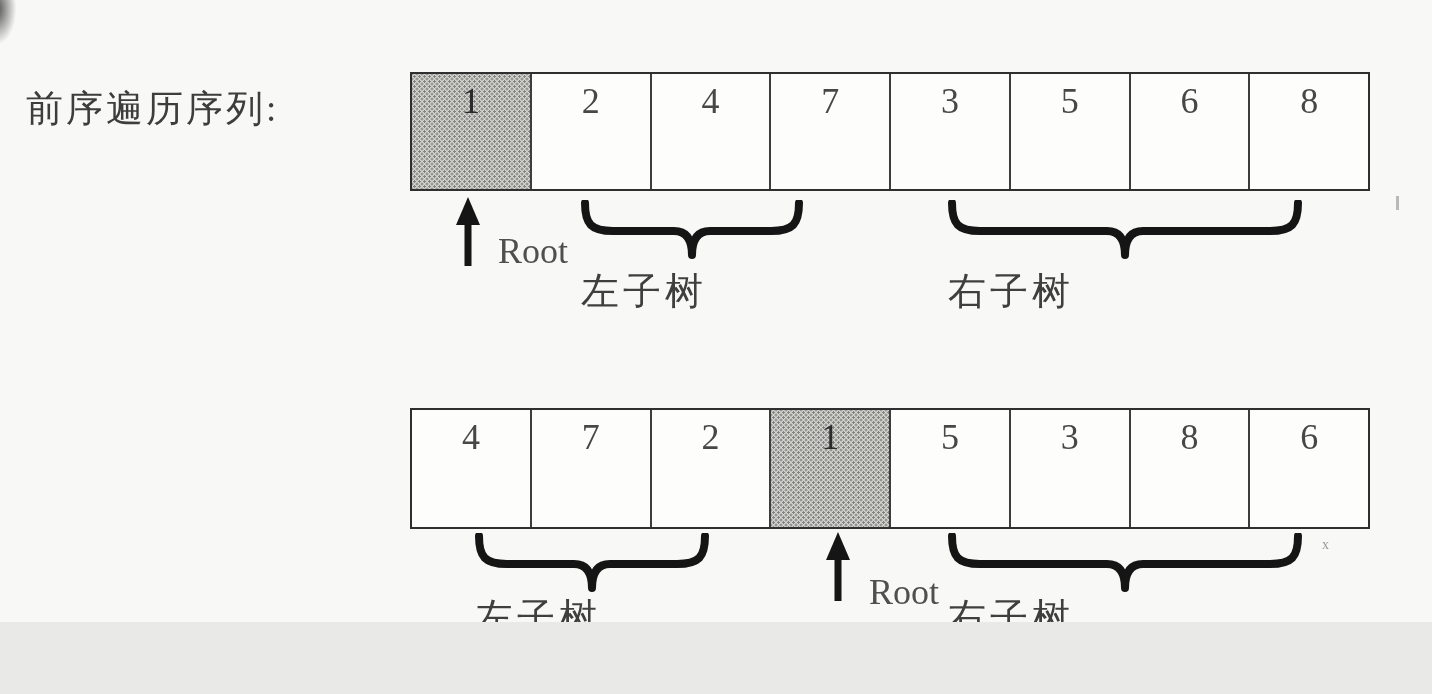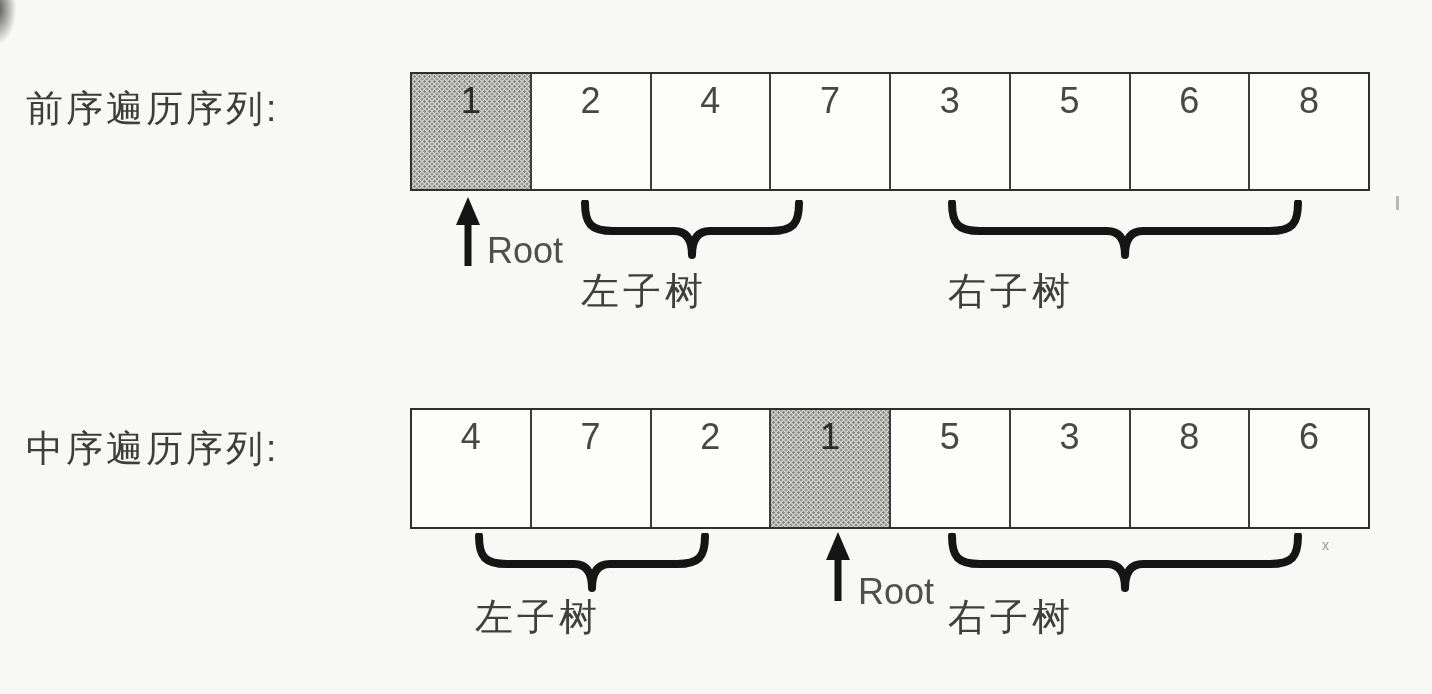--- a/index.html
+++ b/index.html
@@ -2,24 +2,25 @@
 <html><head>
 <meta charset="utf-8">
 <style>
   html,body{margin:0;padding:0;}
   body{
     font-family:"Liberation Sans","DejaVu Sans",sans-serif;
     background:#e9e9e7;
   }
   .stage{
     position:relative;
-    width:1432px;height:694px;
+    width:1432px;height:622px;
     background:#f8f8f6;
     overflow:hidden;
     margin:0 auto;
+    font-family:Liberation Serif, serif;
   }
   
   .seq-label{
     position:absolute;
     font-size:37px;
     letter-spacing:3px;
     color:#3d3d3d;
     white-space:nowrap;
   }
   
@@ -50,20 +51,21 @@
     background-position:0 0, 2.5px 2.5px;
     color:#2b2b2b;
   }
   .arrow{position:absolute;width:44px;height:72px;}
   .root-label{
     position:absolute;
     font-size:36px;
     color:#4f4f4f;
     line-height:1;
     white-space:nowrap;
+    margin-left:11px;
   }
   .brace{position:absolute;height:62px;}
   .brace svg{display:block;}
   .brace-label{
     position:absolute;
     font-size:38px;
     letter-spacing:4px;
     color:#3f3f3f;
     line-height:1;
   }
@@ -112,21 +114,20 @@
   </div>
   <div class="brace-label" style="left:581px;top:272px;width:222px;">左子树</div>
 
   <div class="brace" style="left:948px;top:200px;width:354px;">
     <svg width="354" height="62" viewBox="0 0 354 62" fill="none">
       <path d="M 4,3 C 4,24 10,31 32,31 L 159,31 Q 177,31 177,55 Q 177,31 195,31 L 322,31 C 344,31 350,24 350,3" stroke="#151515" stroke-width="8" stroke-linecap="round" stroke-linejoin="round"></path>
     </svg>
   </div>
   <div class="brace-label" style="left:948px;top:272px;width:354px;">右子树</div>
 
-  <div class="seq-label" style="left:26px;top:424px;">中序遍历序列:</div>
 
   <div class="array" style="left:410px;top:408px;width:960px;height:121px;">
     <div class="cell">4</div>
     <div class="cell">7</div>
     <div class="cell">2</div>
     <div class="cell root">1</div>
     <div class="cell">5</div>
     <div class="cell">3</div>
     <div class="cell">8</div>
     <div class="cell">6</div>

